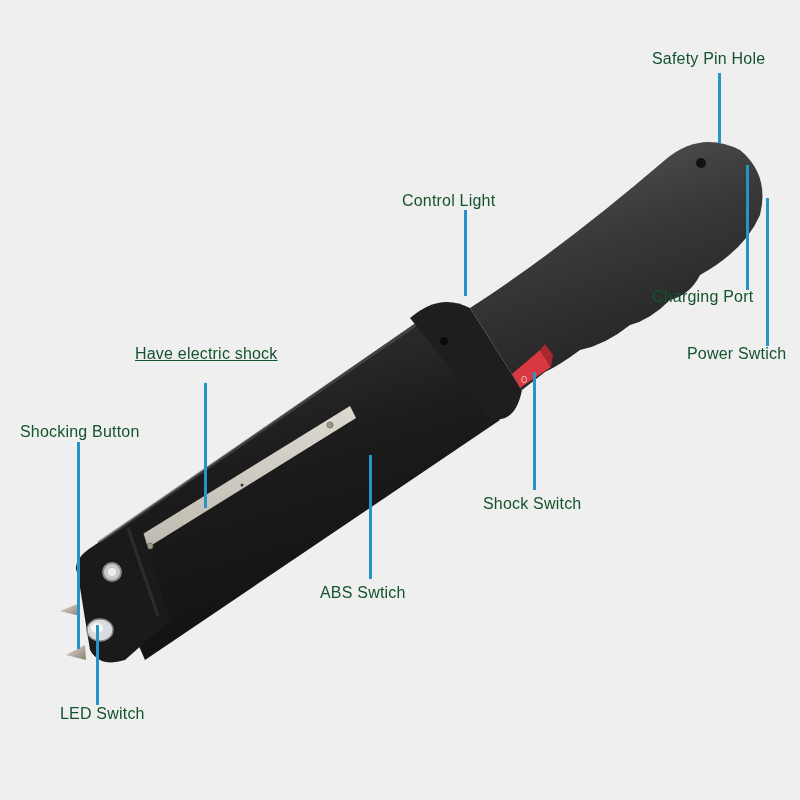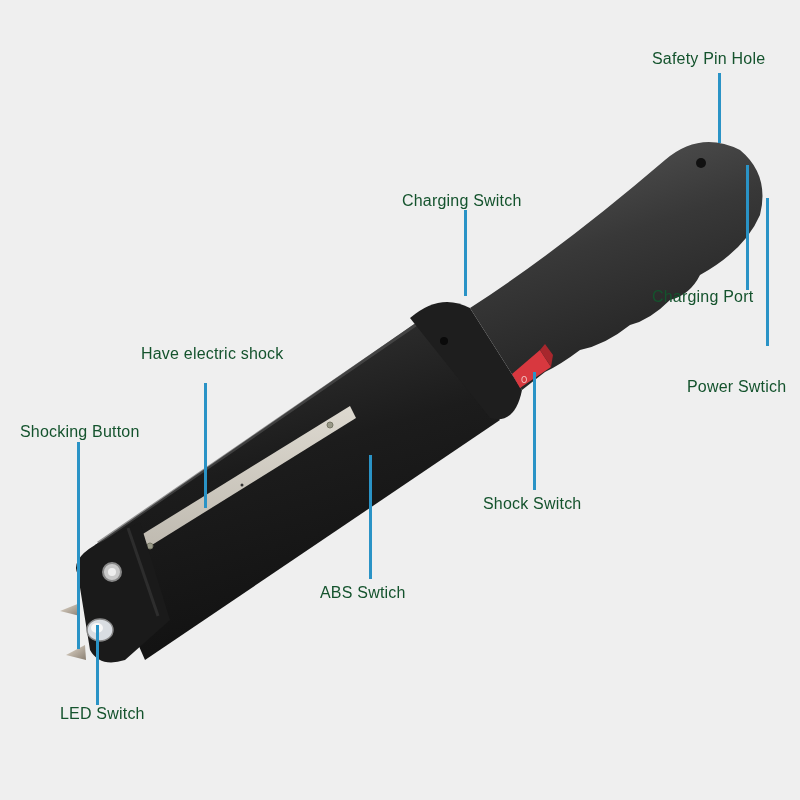--- a/index.html
+++ b/index.html
@@ -91,21 +91,21 @@
   <div class="leader" style="left:464px; top:210px; height:86px;"></div>
   <div class="leader" style="left:746px; top:165px; height:125px;"></div>
   <div class="leader" style="left:766px; top:198px; height:148px;"></div>
   <div class="leader" style="left:204px; top:383px; height:125px;"></div>
   <div class="leader" style="left:77px; top:442px; height:207px;"></div>
   <div class="leader" style="left:533px; top:372px; height:118px;"></div>
   <div class="leader" style="left:369px; top:455px; height:124px;"></div>
   <div class="leader" style="left:96px; top:625px; height:80px;"></div>
 
   <div class="label" style="left:652px; top:49px;">Safety Pin Hole</div>
-  <div class="label" style="left:402px; top:191px;">Charging Switch</div>
+  <div class="label" style="left:402px; top:191px;">Control Light</div>
   <div class="label" style="left:652px; top:287px;">Charging Port</div>
-  <div class="label" style="left:687px; top:344px;margin-top:33px;">Power Swtich</div>
-  <div class="label center" style="left:141px; top:344px;">Have electric shock</div>
+  <div class="label" style="left:687px; top:344px;">Power Swtich</div>
+  <div class="label center" style="left:135px; top:344px;text-decoration:underline;">Have electric shock</div>
   <div class="label" style="left:20px; top:422px;">Shocking Button</div>
   <div class="label" style="left:483px; top:494px;">Shock Switch</div>
   <div class="label" style="left:320px; top:583px;">ABS Swtich</div>
   <div class="label" style="left:60px; top:704px;">LED Switch</div>
 </div>
 
 </body></html>

